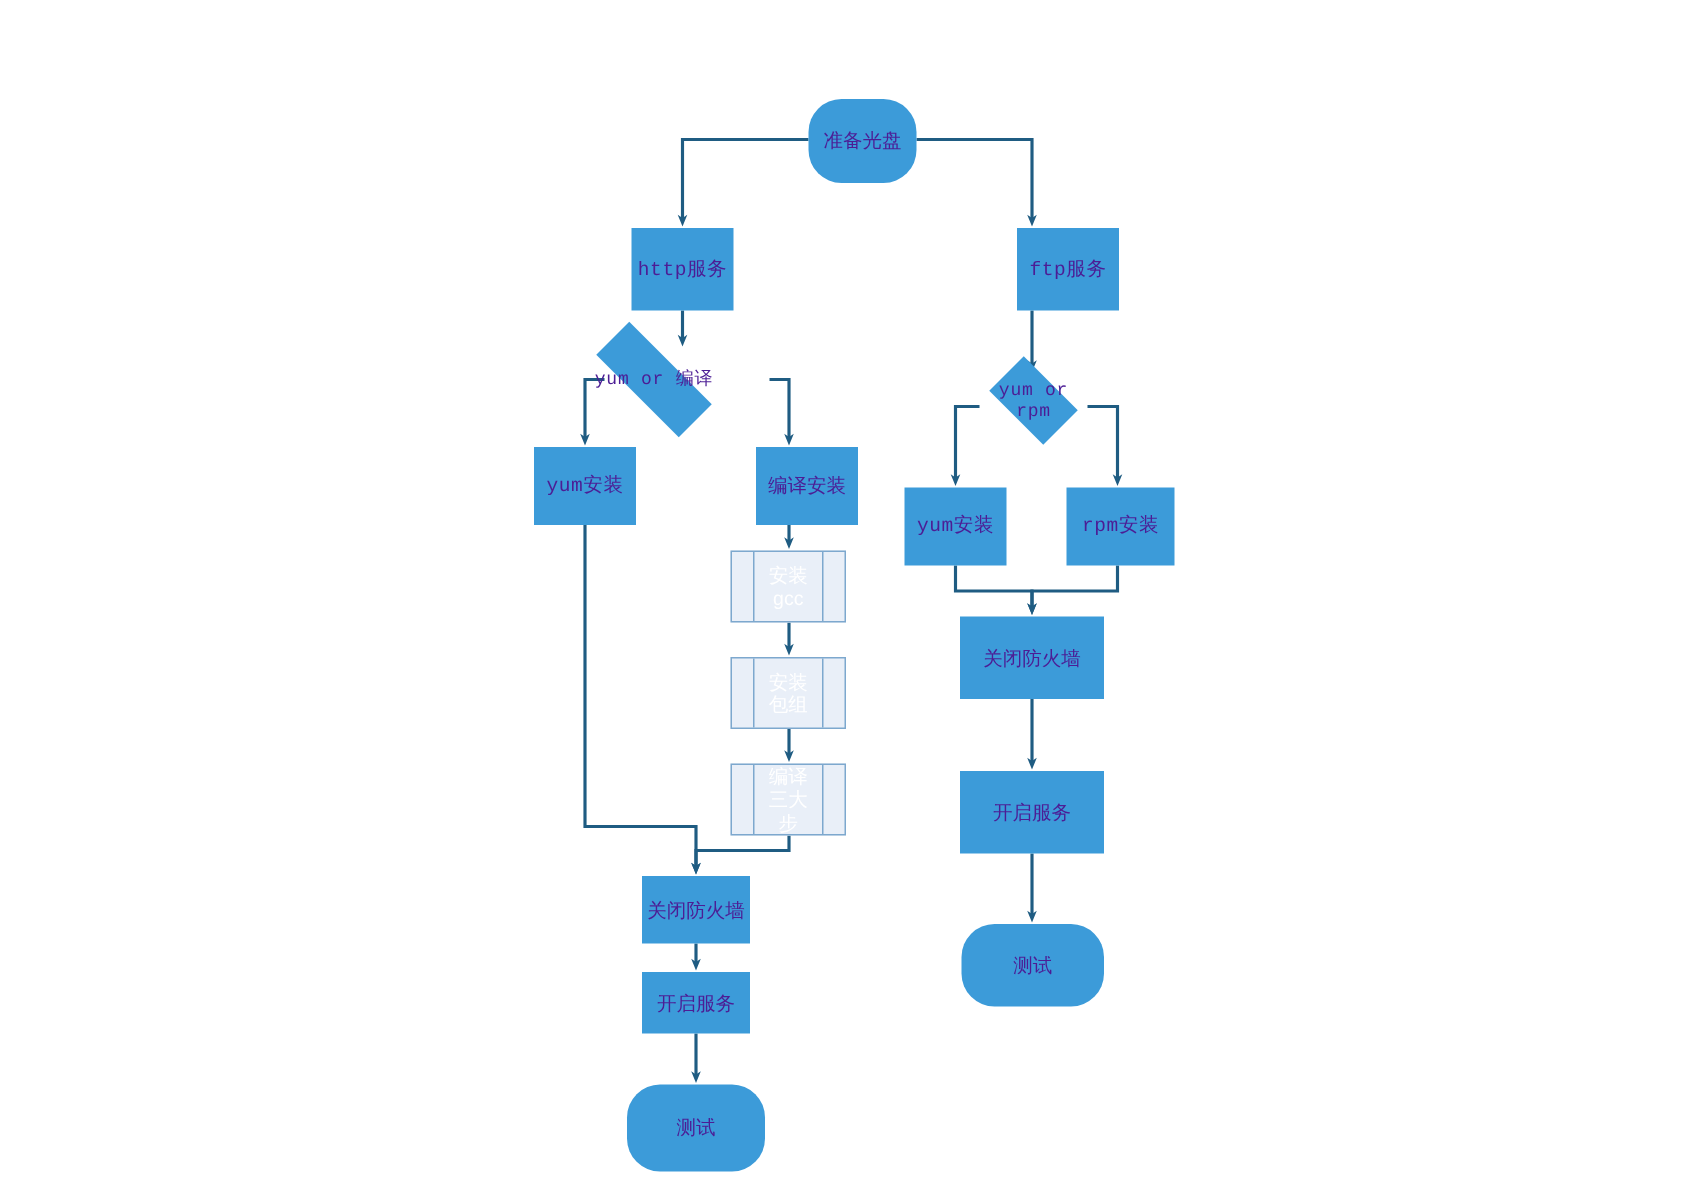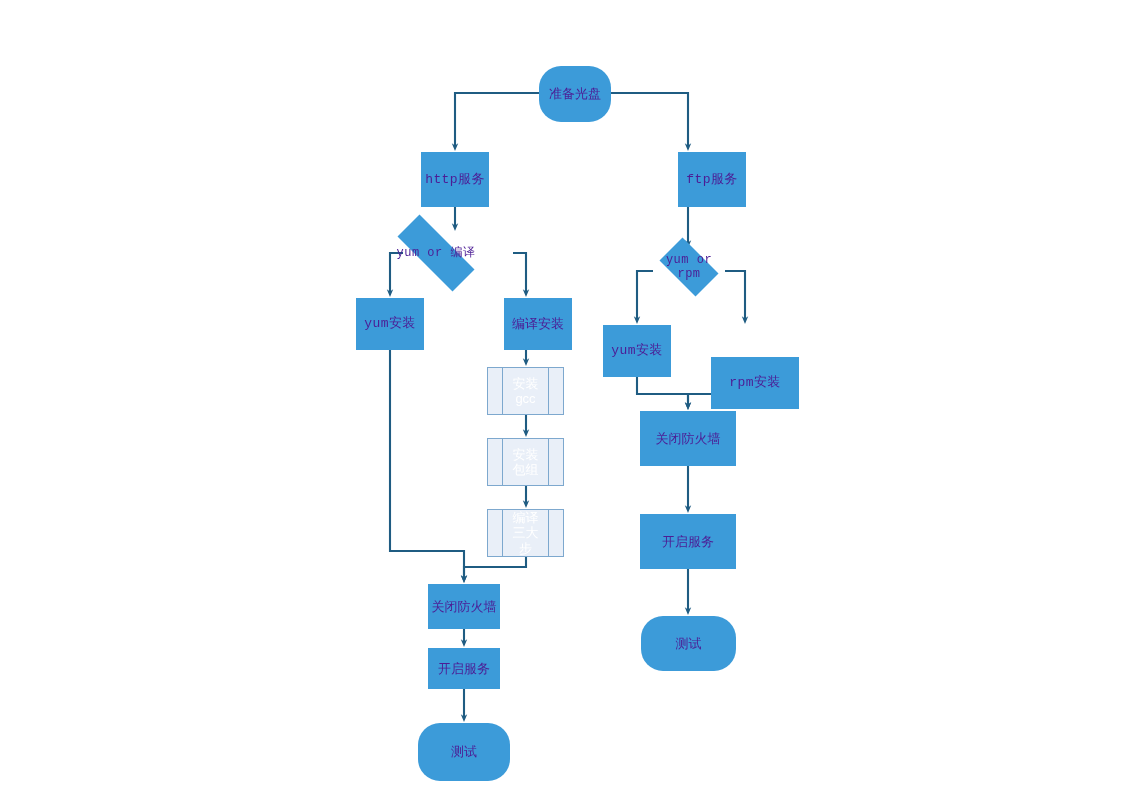--- a/index.html
+++ b/index.html
@@ -178,21 +178,21 @@
   </div>
 
   <div class="node n-proc" style="left:492px;top:298px;width:68px;height:52px;margin-left:12px;">
     <span class="lbl">编译安装</span>
   </div>
 
   <div class="node n-proc mono" style="left:603px;top:325px;width:68px;height:52px;">
     <span class="lbl">yum安装</span>
   </div>
 
-  <div class="node n-proc mono" style="left:711px;top:325px;width:88px;height:52px;margin-top:32px;">
+  <div class="node n-proc mono" style="left:711px;top:325px;width:72px;height:52px;">
     <span class="lbl">rpm安装</span>
   </div>
 
   <div class="node n-sub" style="left:487px;top:367px;width:77px;height:48px;">
     <span class="lbl">安装
 gcc</span>
   </div>
 
   <div class="node n-sub" style="left:487px;top:438px;width:77px;height:48px;">
     <span class="lbl">安装

